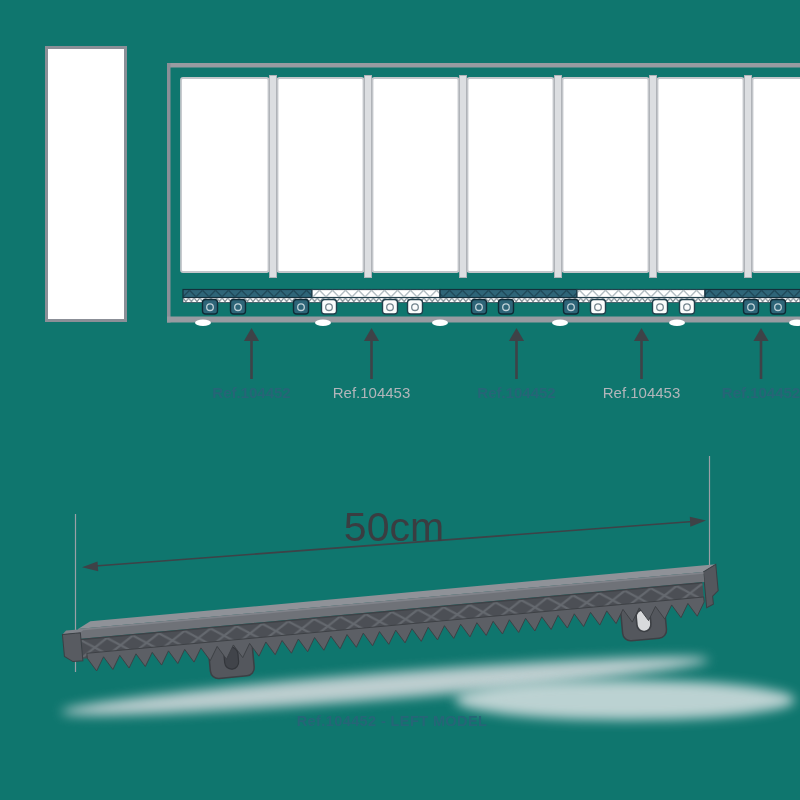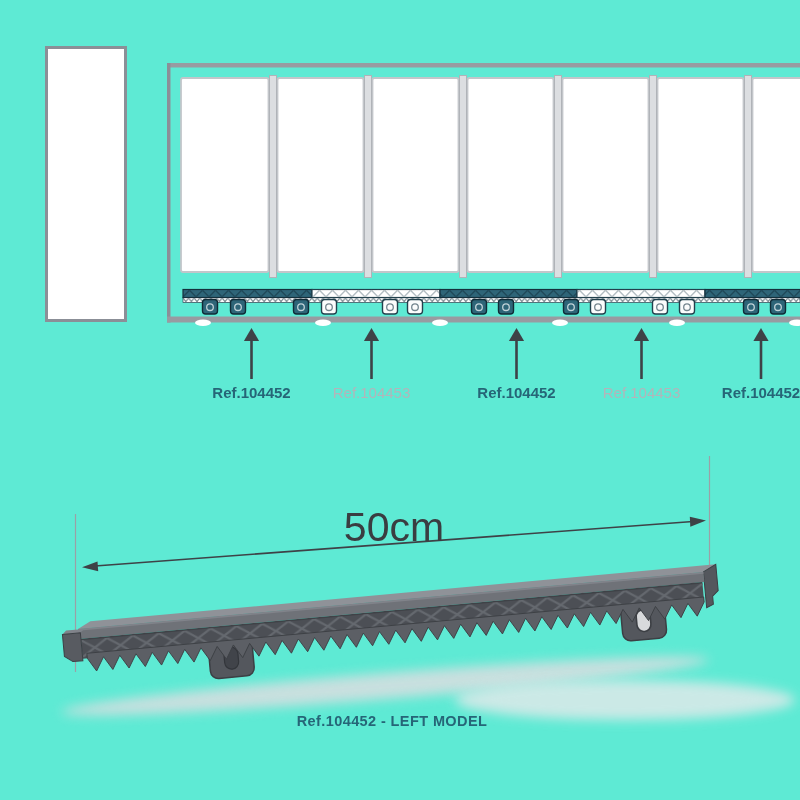--- a/index.html
+++ b/index.html
@@ -1,16 +1,16 @@
 <!DOCTYPE html>
 <html><head>
 <meta charset="utf-8">
 <style>
   html,body{margin:0;padding:0;background:#fff;}
-  .stage{position:relative;width:800px;height:800px;background:#5eead4;overflow:hidden;
+  .stage{position:relative;width:800px;height:800px;background:#0f766e;overflow:hidden;
          font-family:"Liberation Sans",sans-serif;}
   .stage svg{position:absolute;left:0;top:0;}
   text{font-family:"Liberation Sans",sans-serif;}
   .lbl{font-size:15px;}
   .lbl.primary{fill:#266577;font-weight:bold;}
   .lbl.secondary{fill:#b2b5ba;font-weight:normal;}
   .dim-label{font-size:41px;fill:#3a3d41;}
   .caption{font-size:14.5px;font-weight:bold;fill:#266577;letter-spacing:.4px;}
 </style>
 </head>

